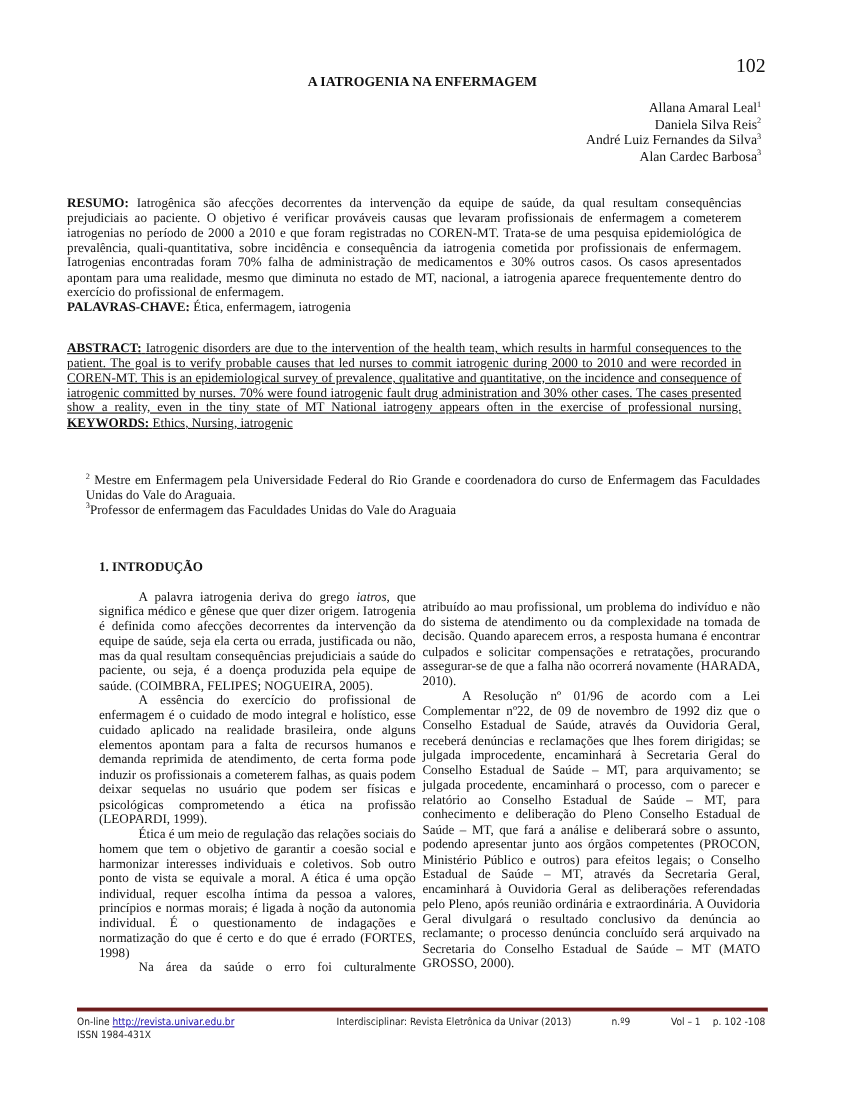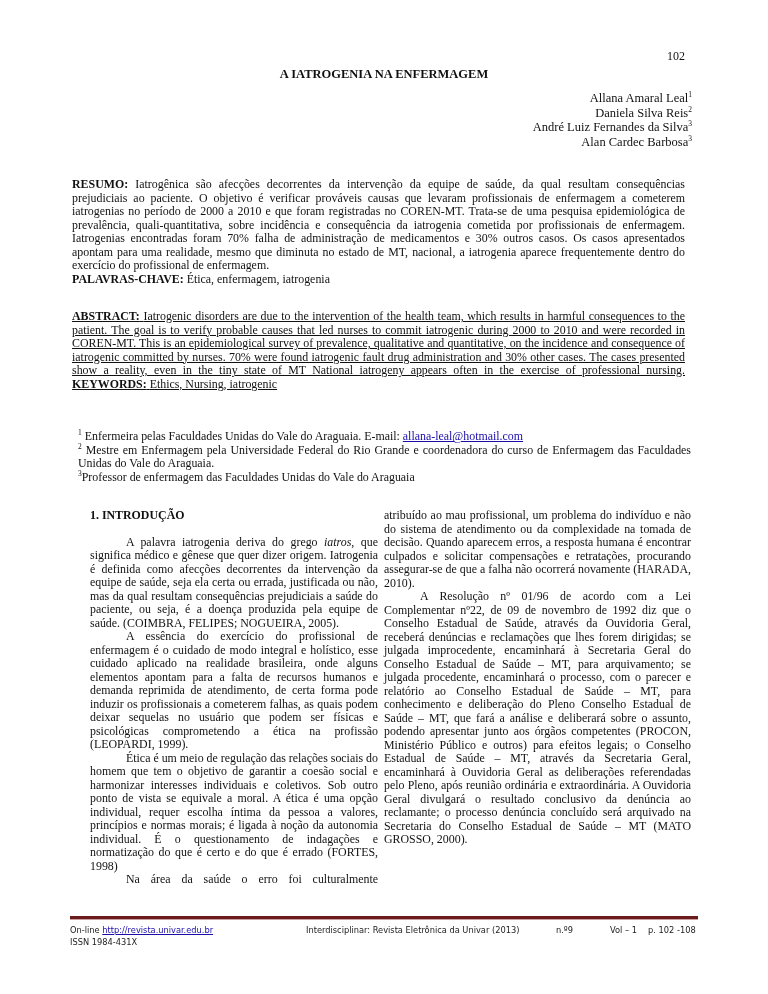--- a/index.html
+++ b/index.html
@@ -2,52 +2,52 @@
 <html><head>
 <meta charset="utf-8">
 <style>
   html, body { margin: 0; padding: 0; background: #ffffff; }
   body {
     width: 768px; height: 994px; position: relative; overflow: hidden;
     font-family: "Liberation Serif", "DejaVu Serif", serif;
     color: #111111;
   }
   .page-number {
-    position: absolute; top: 49px; right: 83px;
-    font-size: 12px;
+    position: absolute; top: 49px; right: 72px;
+    font-size: 18px;
   }
   .title {
     position: absolute; top: 67px; left: 0; width: 768px; text-align: center;
     font-weight: bold; font-size: 12.5px;
   }
   .authors {
     position: absolute; top: 91px; right: 76px; text-align: right;
     font-size: 12.5px; line-height: 14.6px;
   }
   .authors sup, .footnotes sup { font-size: 7.5px; vertical-align: 5px; line-height: 0; }
   .block {
-    position: absolute; left: 72px; width: 613px;
+    position: absolute; left: 61px; width: 613px;
     font-size: 11.9px; line-height: 13.5px; text-align: justify;
   }
   .resumo { top: 178px; }
   .abstract { top: 310px; text-decoration: underline; }
   .abstract .last-line { text-align-last: justify; }
   .label { font-weight: bold; }
   .footnotes {
     position: absolute; top: 430px; left: 78px; width: 613px;
     font-size: 11.9px; line-height: 13.5px; text-align: justify;
   }
   .footnotes p { margin: 0; }
   .email-link { color: #1a0dab; text-decoration: underline; }
   .col {
     position: absolute; top: 509px; width: 288px;
     font-size: 11.9px; line-height: 13.5px; text-align: justify;
   }
   .col-left { left: 78px; margin-left: 12px; }
-  .col-right { left: 384px; width: 307px; }
+  .col-right { left: 384px; width: 307px; margin-top: 36px; }
   .col p { margin: 0; }
   .indent { text-indent: 36px; }
   .section-heading { font-weight: bold; margin: 0 0 13px 0 !important; }
   .footer-rule {
     position: absolute; top: 916px; left: 70px; width: 628px; height: 3px;
     background: #6b1b1b; border-bottom: 1px solid #c9a0a0;
   }
   .footer {
     position: absolute; top: 924px; left: 70px; width: 630px;
     font-family: "DejaVu Sans Condensed", "DejaVu Sans", sans-serif;
@@ -92,21 +92,20 @@
     <span class="label">ABSTRACT:</span>
     <span>Iatrogenic disorders are due to the intervention of the health team, which results in harmful consequences to the patient. The goal is to verify probable causes that led nurses to commit iatrogenic during 2000 to 2010 and were recorded in COREN-MT. This is an epidemiological survey of prevalence, qualitative and quantitative, on the incidence and consequence of iatrogenic committed by nurses. 70% were found iatrogenic fault drug administration and 30% other cases. The cases presented show a reality, even in the tiny state of MT National iatrogeny appears often in the exercise of professional nursing.</span>
   </div>
   <div>
     <span class="label">KEYWORDS:</span>
     <span>Ethics, Nursing, iatrogenic</span>
   </div>
 </div>
 
 <div class="footnotes">
-  <p><sup>1</sup><span> Enfermeira pelas Faculdades Unidas do Vale do Araguaia. E-mail: </span><a class="email-link">allana-leal@hotmail.com</a></p>
   <p><sup>2</sup><span> Mestre em Enfermagem pela Universidade Federal do Rio Grande e coordenadora do curso de Enfermagem das Faculdades Unidas do Vale do Araguaia.</span></p>
   <p><sup>3</sup><span>Professor de enfermagem das Faculdades Unidas do Vale do Araguaia</span></p>
 </div>
 
 <div class="col col-left">
   <p class="section-heading">1. INTRODUÇÃO</p>
   <p class="indent"><span>A palavra iatrogenia deriva do grego </span><i class="em">iatros</i><span>, que significa médico e gênese que quer dizer origem. Iatrogenia é definida como afecções decorrentes da intervenção da equipe de saúde, seja ela certa ou errada, justificada ou não, mas da qual resultam consequências prejudiciais a saúde do paciente, ou seja, é a doença produzida pela equipe de saúde. (COIMBRA, FELIPES; NOGUEIRA, 2005).</span></p>
   <p class="indent">A essência do exercício do profissional de enfermagem é o cuidado de modo integral e holístico, esse cuidado aplicado na realidade brasileira, onde alguns elementos apontam para a falta de recursos humanos e demanda reprimida de atendimento, de certa forma pode induzir os profissionais a cometerem falhas, as quais podem deixar sequelas no usuário que podem ser físicas e psicológicas comprometendo a ética na profissão (LEOPARDI, 1999).</p>
   <p class="indent">Ética é um meio de regulação das relações sociais do homem que tem o objetivo de garantir a coesão social e harmonizar interesses individuais e coletivos. Sob outro ponto de vista se equivale a moral. A ética é uma opção individual, requer escolha íntima da pessoa a valores, princípios e normas morais; é ligada à noção da autonomia individual. É o questionamento de indagações e normatização do que é certo e do que é errado (FORTES, 1998)</p>
   <p class="indent" style="text-align-last: justify;">Na área da saúde o erro foi culturalmente</p>

